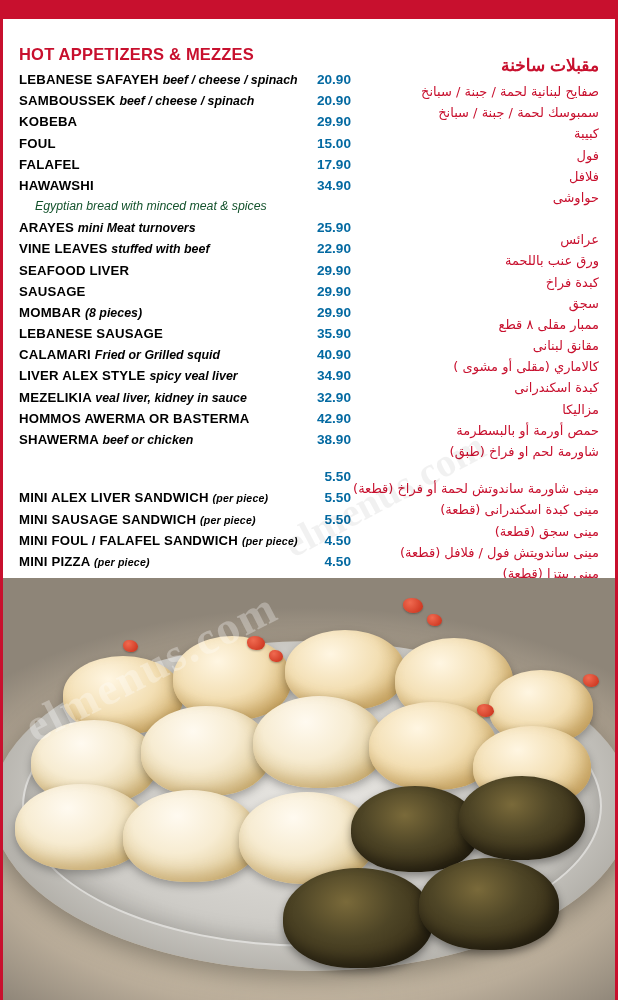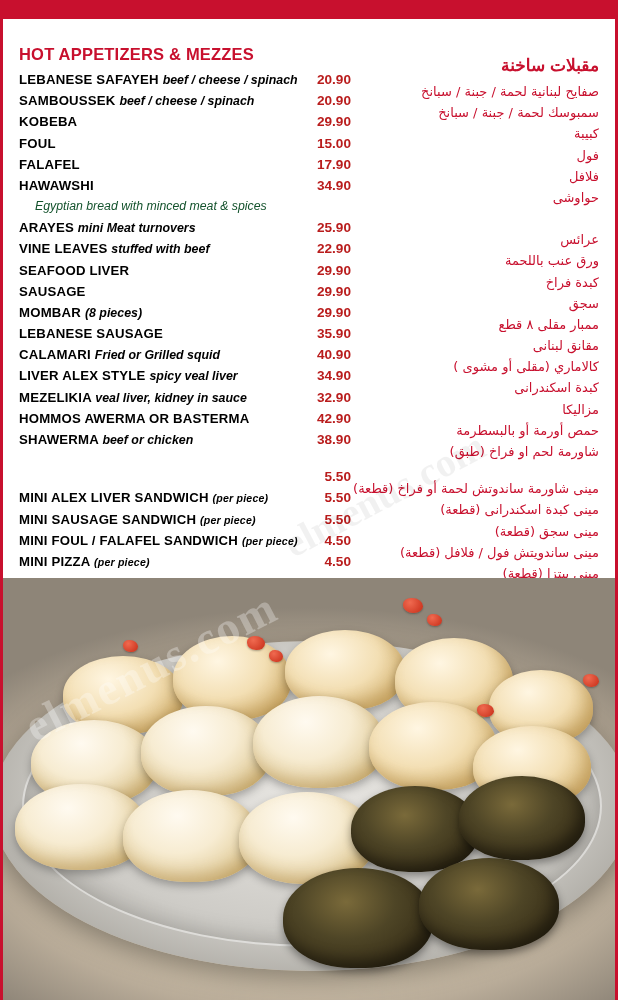--- a/index.html
+++ b/index.html
@@ -83,21 +83,21 @@
     font-size: 10.6px;
   }
   .price {
     position: absolute;
     left: 282px;
     top: 0;
     width: 52px;
     text-align: right;
     font-size: 13.6px;
     font-weight: bold;
-    color: #b91c1c;
+    color: #0369a1;
     font-family: "Liberation Sans", sans-serif;
   }
   .arabic {
     position: absolute;
     right: 2px;
     top: 12px;
     font-size: 13px;
     color: #c8102e;
     direction: rtl;
     font-family: "DejaVu Sans", sans-serif;

